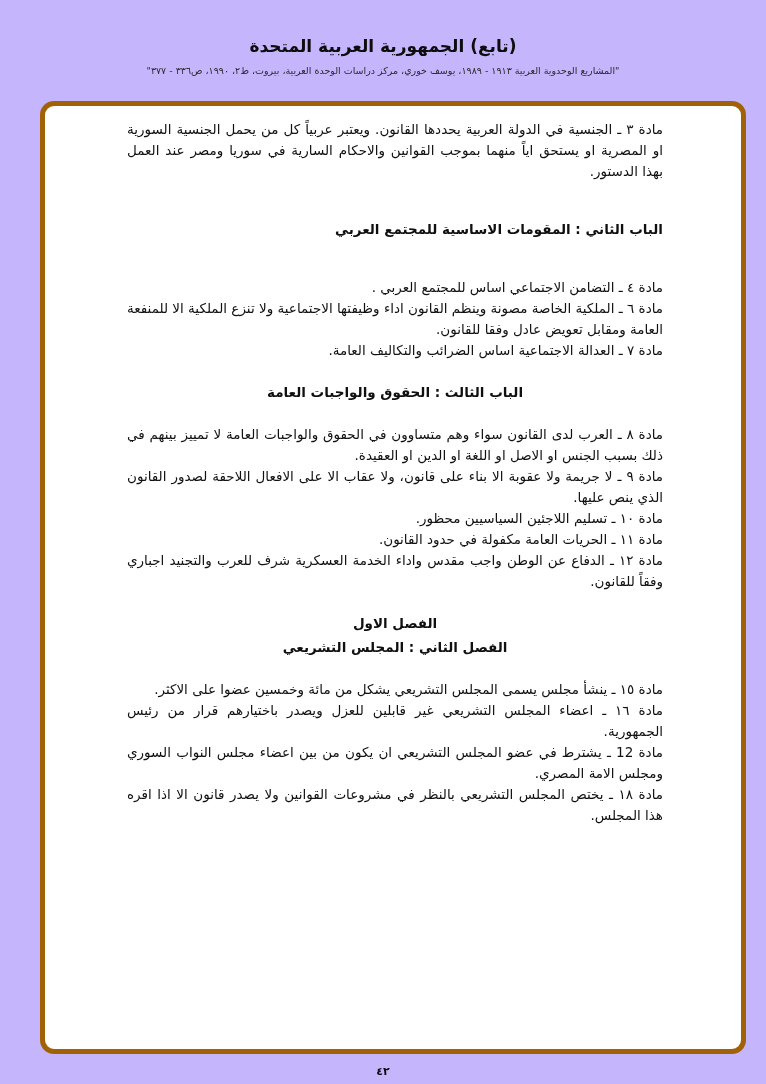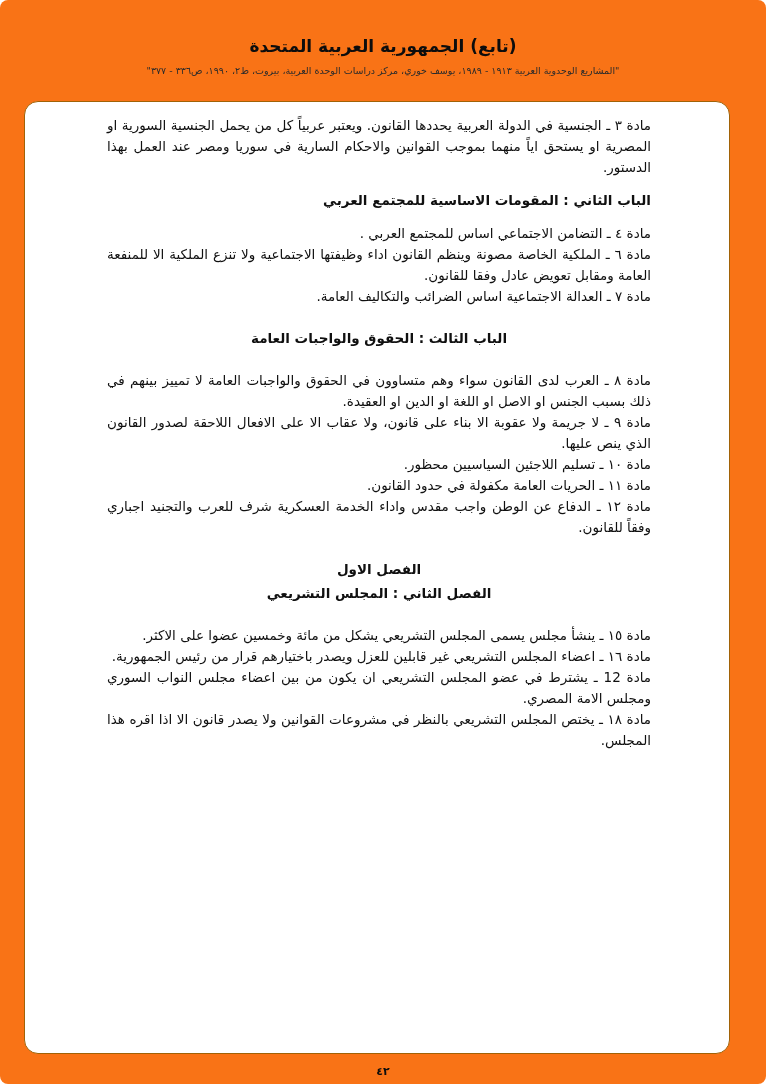--- a/index.html
+++ b/index.html
@@ -8,60 +8,59 @@
     width: 766px; height: 1084px;
     background: #ffffff;
     font-family: "DejaVu Sans", sans-serif;
     color: #141414;
   }
   .page {
     position: relative;
     width: 766px; height: 1084px;
     direction: rtl;
     overflow: hidden;
-    background: #f97316;
-    border-radius: 8px;
+    background: #c4b5fd;
   }
   .header {
     position: absolute;
     top: 36px; left: 0; right: 0;
     text-align: center;
   }
   .page-title {
     font-size: 17px;
     font-weight: bold;
     color: #0d0d0d;
   }
   .citation {
     margin-top: 9px;
     font-size: 9.5px;
     color: #2b2b2b;
     letter-spacing: 0;
   }
   .content-frame {
     position: absolute;
-    top: 101px; right: 36px;
+    top: 101px; right: 20px;
     width: 706px; height: 953px;
-    border: 1px solid #a16207;
+    border: 5px solid #a16207;
     border-radius: 14px;
     overflow: hidden;
     background: #ffffff;
   }
   .document-body {
     padding: 13px 78px 0 82px;
     font-size: 13.5px;
     line-height: 21px;
     text-align: justify;
     color: #101010;
   }
   .block.article { margin: 0; }
   .block.heading_right {
     font-weight: bold;
     text-align: right;
-    margin: 12px 0;
+    margin: 37px 0;
   }
   .block.heading_center {
     font-weight: bold;
     text-align: center;
     margin: 21px 0;
   }
   .block.heading_center + .block.heading_center { margin-top: -18px; }
   .page-number {
     position: absolute;
     bottom: 6px; left: 0; right: 0;

